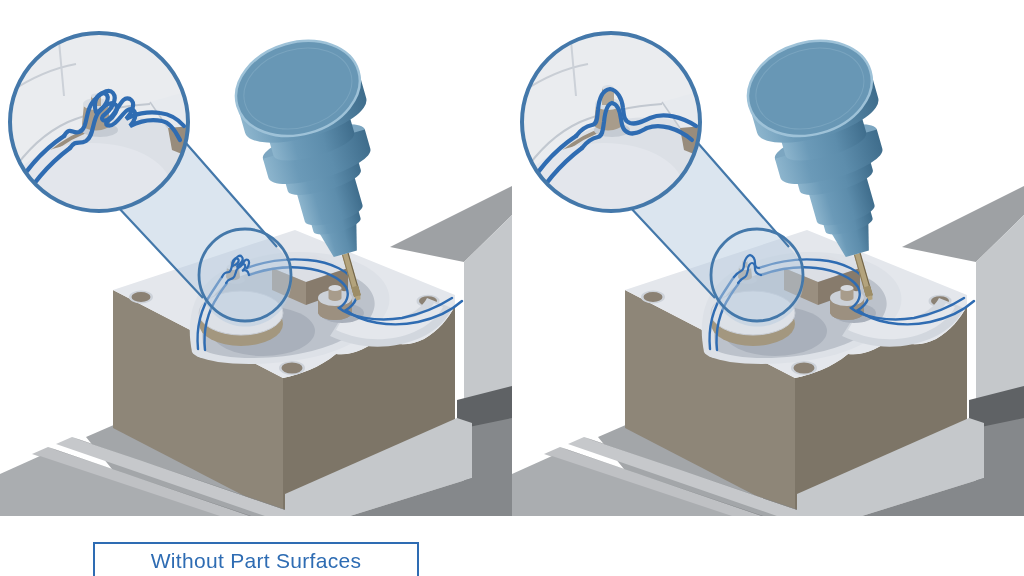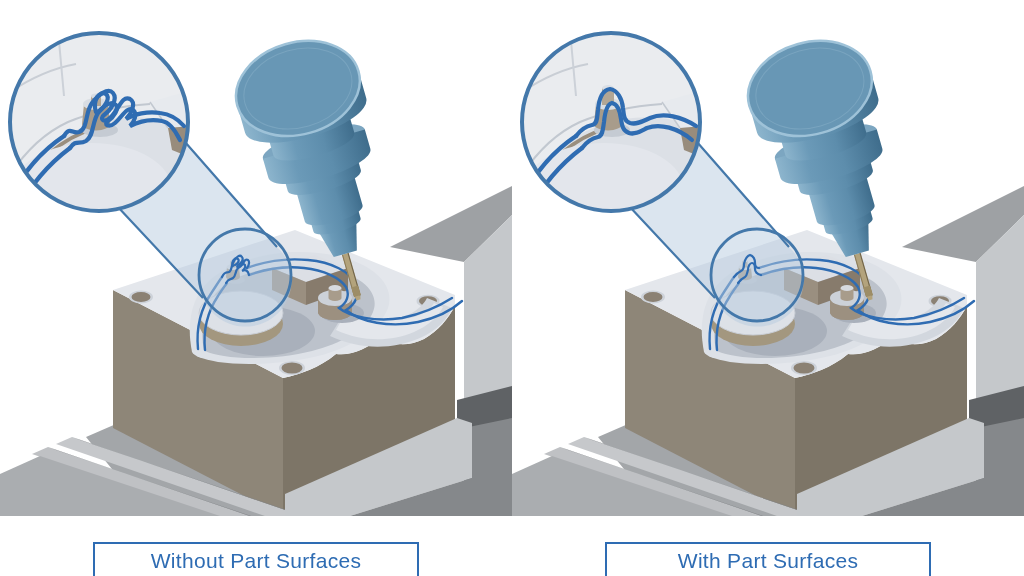--- a/index.html
+++ b/index.html
@@ -208,18 +208,15 @@
       <div class="caption">Without Part Surfaces</div>
     </div>
   </div>
 
   <div class="panel">
     <svg class="scene" viewBox="0 0 512 516">
       <use href="#scene"></use>
       <use href="#det-small-bump"></use>
       <use href="#det-big-bump"></use>
     </svg>
-    <div class="caption-row">
-      <div class="caption">With Part Surfaces</div>
-    </div>
   </div>
 
 </div>
 
 </body></html>

